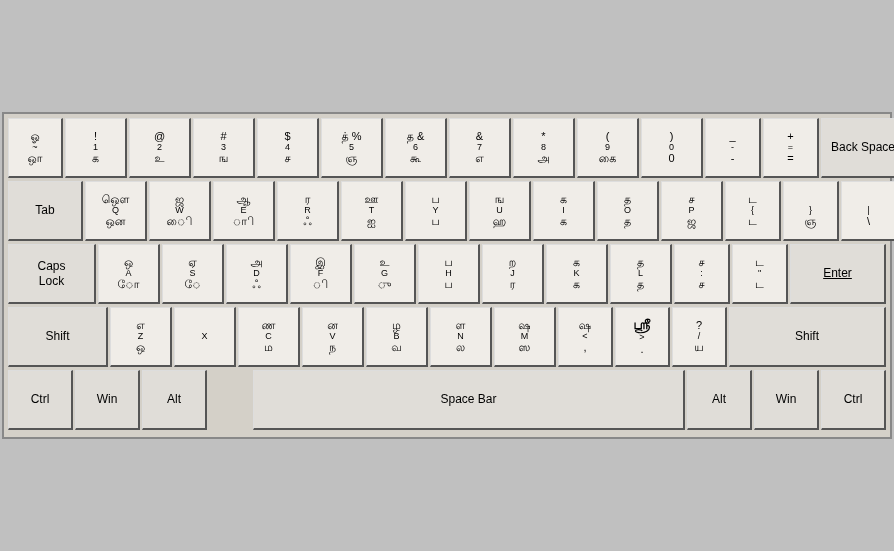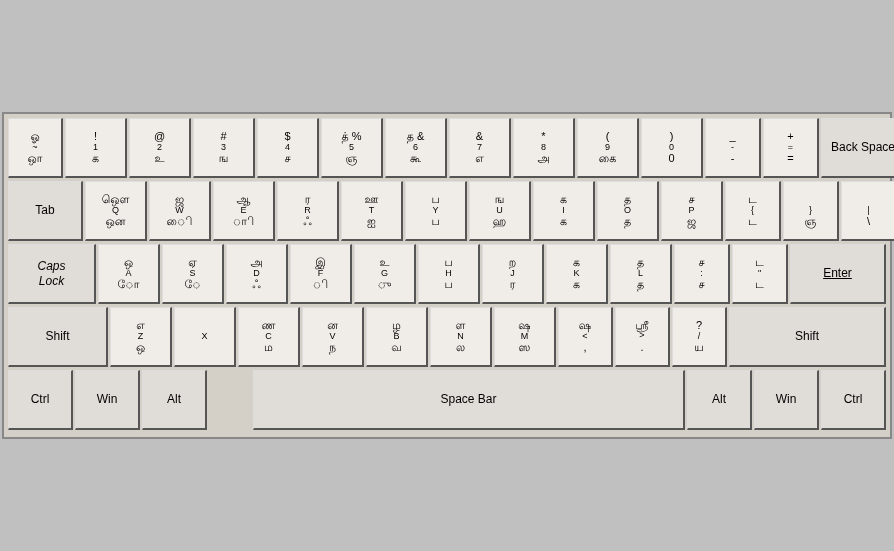--- a/index.html
+++ b/index.html
@@ -204,21 +204,21 @@
       <span class="tamil-bot">ஞ</span>
     </div>
     <div class="key" style="width:56px;min-width:56px;flex:1;">
       <span class="tamil-top">&nbsp;</span>
       <span class="latin-mid">|</span>
       <span class="tamil-bot">\</span>
     </div>
   </div>
 
   <div class="keyboard-row">
-    <div class="key special-key" style="width:88px;min-width:88px;font-style:italic;">
+    <div class="key special-key" style="width:88px;min-width:88px;">
       <span class="key-label">Caps<br>Lock</span>
     </div>
     <div class="key" style="width:62px;min-width:62px;">
       <span class="tamil-top">ஒ</span>
       <span class="latin-mid">A</span>
       <span class="tamil-bot">ோ</span>
     </div>
     <div class="key" style="width:62px;min-width:62px;">
       <span class="tamil-top">ஏ</span>
       <span class="latin-mid">S</span>
@@ -312,21 +312,21 @@
       <span class="tamil-top">ஷ</span>
       <span class="latin-mid">M</span>
       <span class="tamil-bot">ஸ</span>
     </div>
     <div class="key" style="width:55px;min-width:55px;">
       <span class="tamil-top">ஷ</span>
       <span class="latin-mid">&lt;</span>
       <span class="tamil-bot">,</span>
     </div>
     <div class="key" style="width:55px;min-width:55px;">
-      <span class="tamil-top" style="font-size:10px;">ஸ்ரீ</span>
+      <span class="tamil-top" style="font-size:13px;font-weight:bold;">ஸ்ரீ</span>
       <span class="latin-mid">&gt;</span>
       <span class="tamil-bot">.</span>
     </div>
     <div class="key" style="width:55px;min-width:55px;">
       <span class="tamil-top">?</span>
       <span class="latin-mid">/</span>
       <span class="tamil-bot">ய</span>
     </div>
     <div class="key special-key" style="flex:1;">
       <span class="key-label">Shift</span>

